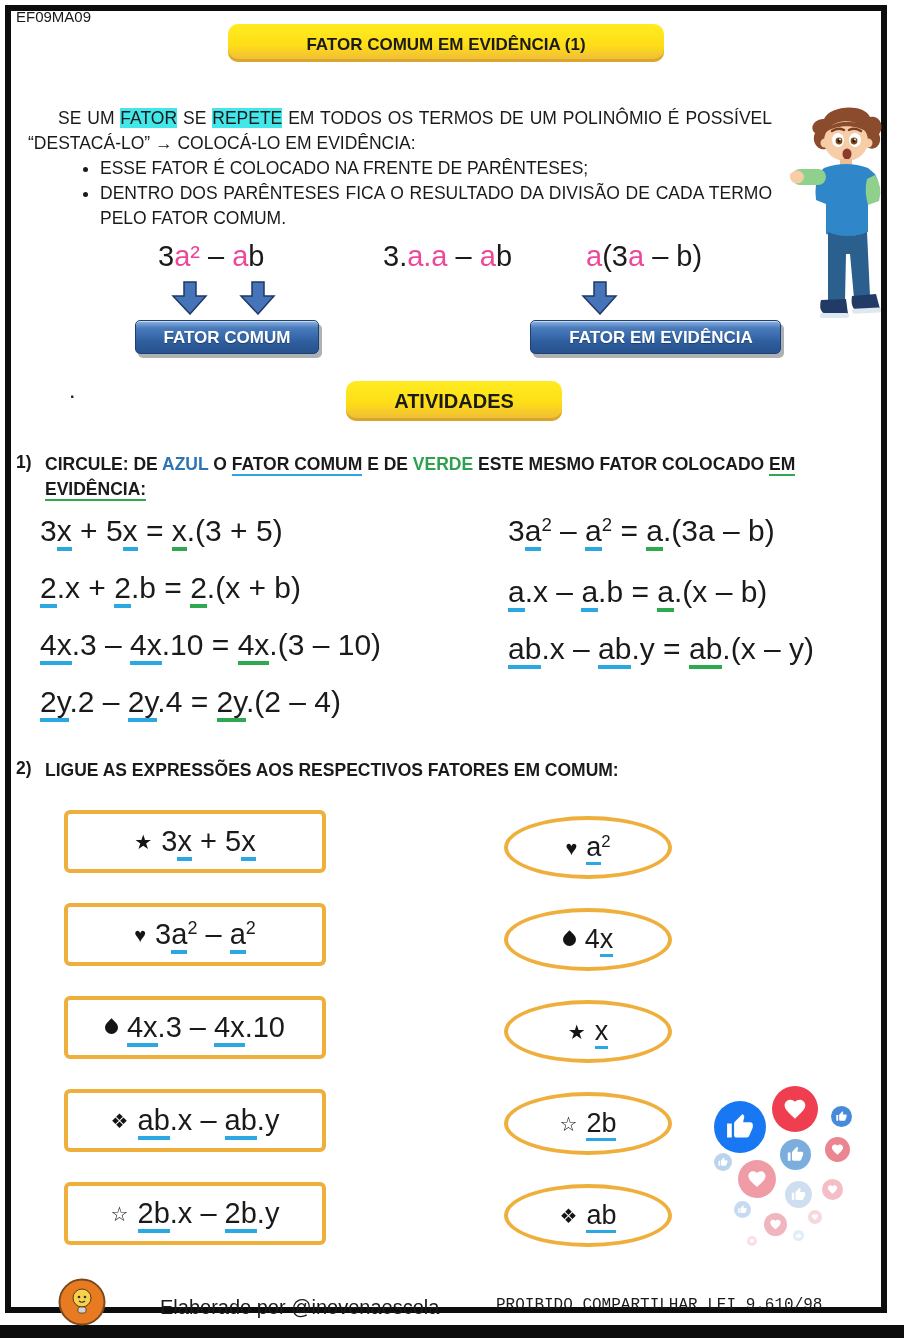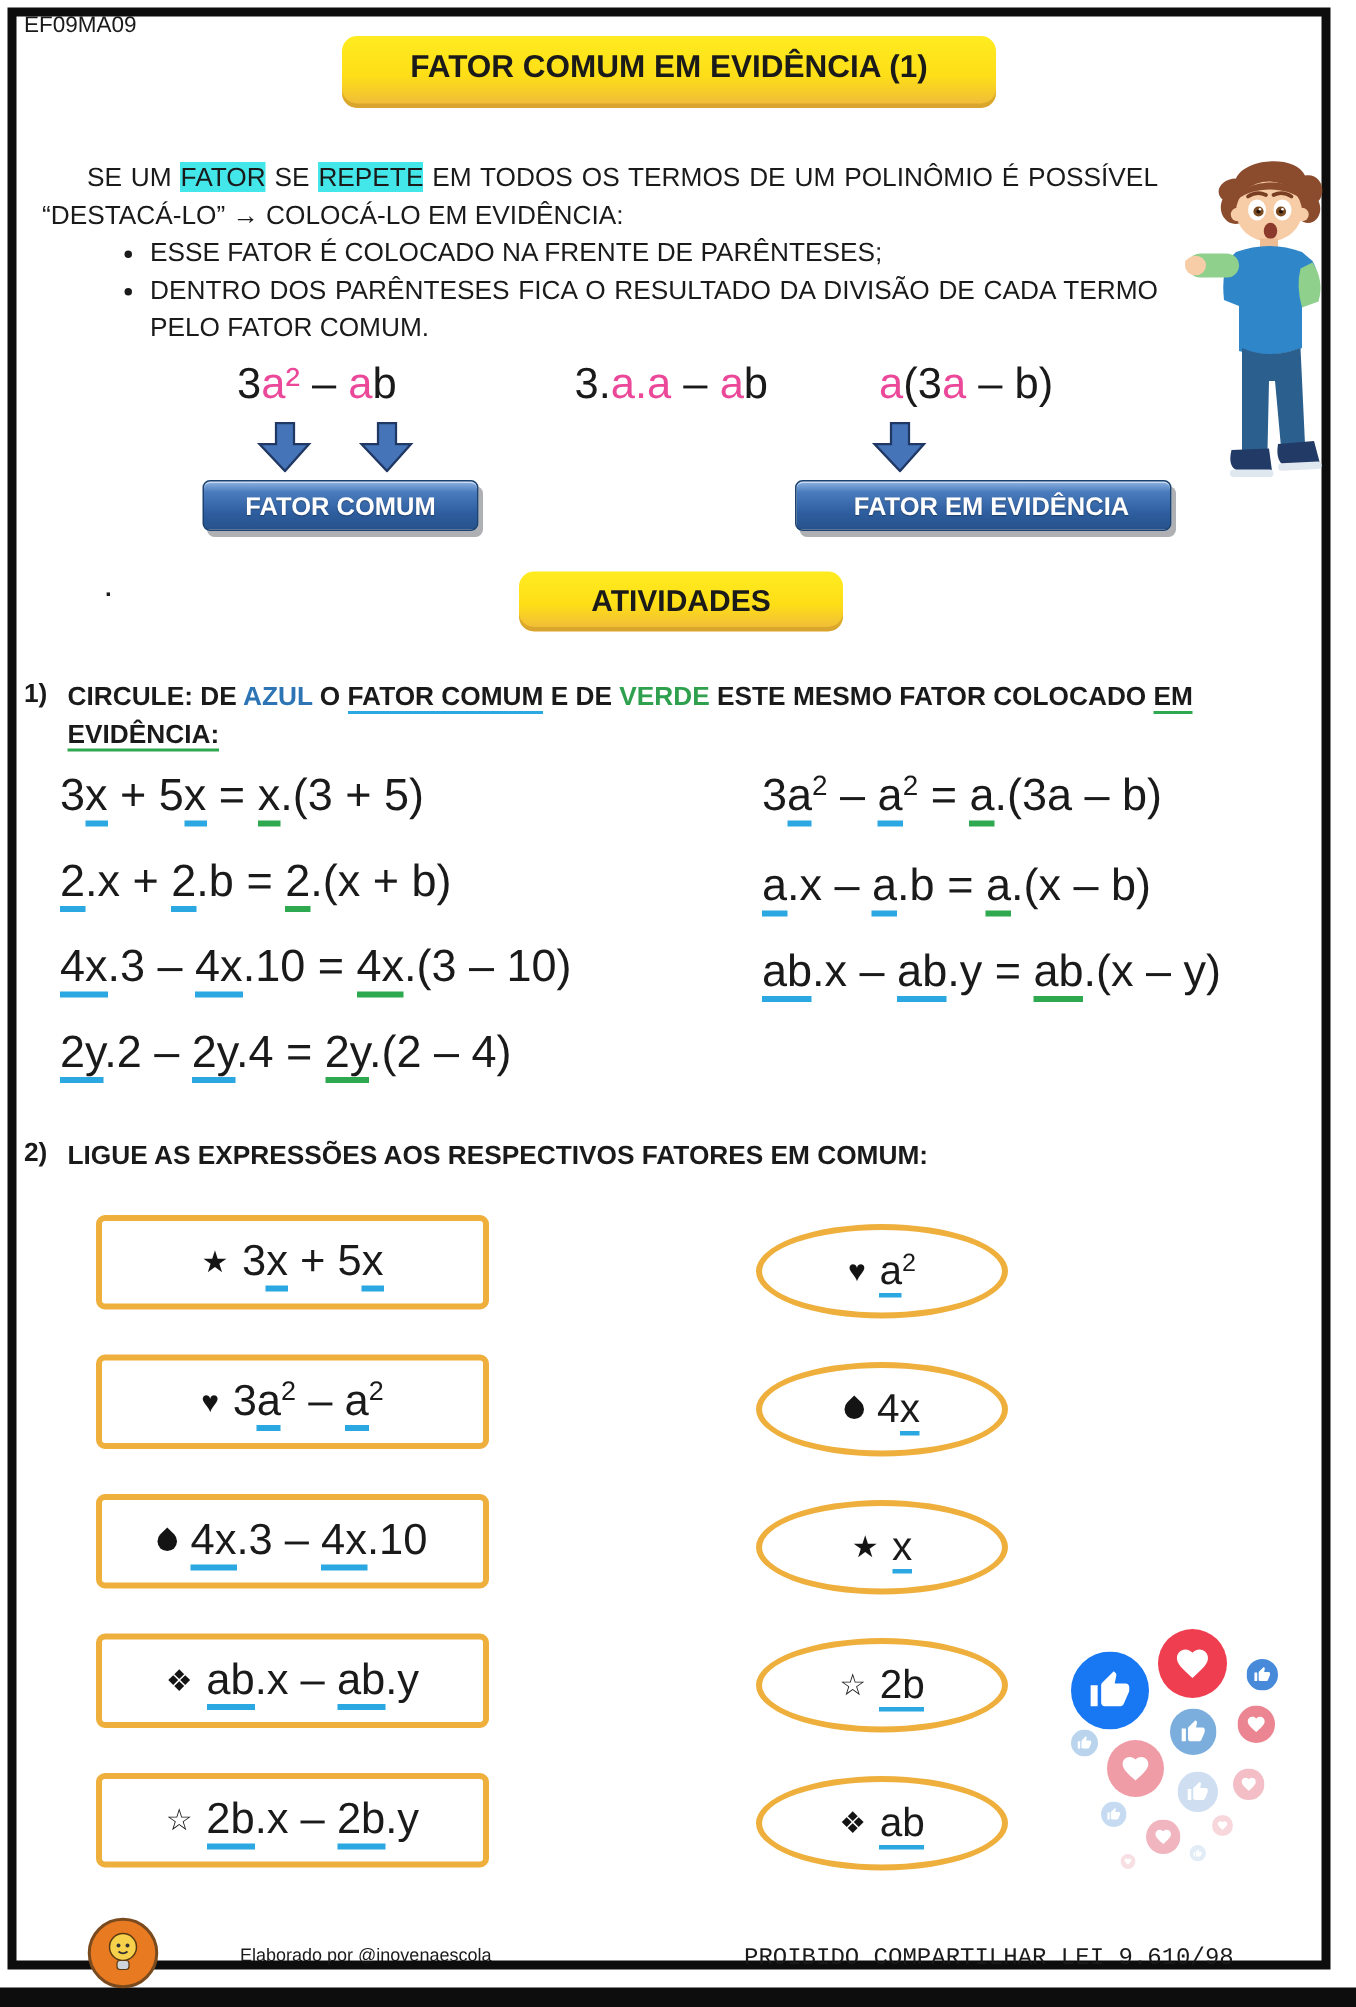--- a/index.html
+++ b/index.html
@@ -11,21 +11,21 @@
   .abs{position:absolute;}
   .frame{position:absolute;left:5px;top:5px;width:882px;height:1308px;
     border:6px solid #0d0d0d;box-sizing:border-box;pointer-events:none;}
   .bottombar{position:absolute;left:0;top:1325px;width:904px;height:13px;background:#0d0d0d;}
 
   #code{left:16px;top:8px;font-size:15px;}
 
   .banner{background:linear-gradient(180deg,#ffec20 0%,#fede17 55%,#eeb83e 100%);
     border-radius:10px;text-align:center;font-weight:bold;
     box-shadow:inset 0 -3px 0 rgba(190,140,30,.45);}
-  #title-banner{left:228px;top:24px;width:436px;height:48px;line-height:42px;font-size:21px;}
+  #title-banner{left:228px;top:24px;width:436px;height:38px;line-height:42px;font-size:17px;}
   #activities-banner{left:346px;top:381px;width:216px;height:40px;line-height:40px;font-size:20px;}
   #stray-dot{left:70px;top:384px;font-size:16px;font-weight:bold;}
 
   #intro{left:28px;top:106px;width:744px;font-size:17.5px;line-height:25px;text-align:justify;}
   #intro .first{text-indent:30px;margin:0;}
   #intro ul{margin:0 0 0 48px;padding-left:24px;list-style:disc;}
 
   .seg-hl{background:#43e7ea;}
   .seg-blue{color:#2e75b6;}
   .seg-green{color:#2fa14e;}
@@ -74,21 +74,21 @@
     margin-bottom:29px;font-size:27px;box-sizing:border-box;}
   .icon{font-size:20px;line-height:1;color:#141414;}
   .drop-shape{width:13px;height:13px;background:#141414;border-radius:0 50% 50% 50%;
     transform:rotate(45deg);display:inline-block;}
 
   #boy{left:790px;top:103px;}
   #social-cluster{left:695px;top:1072px;width:210px;height:200px;}
   .bubble{position:absolute;}
 
   #footer-logo{left:58px;top:1278px;}
-  #footer-credit{left:160px;top:1296px;font-size:12px;}
+  #footer-credit{left:160px;top:1296px;font-size:20px;}
   #footer-law{left:496px;top:1296px;font-size:16px;font-family:Liberation Mono, monospace;}
 </style>
 </head>
 <body>
 
 <div class="frame"></div>
 <div class="bottombar"></div>
 
 <div class="abs" id="code">EF09MA09</div>
 

